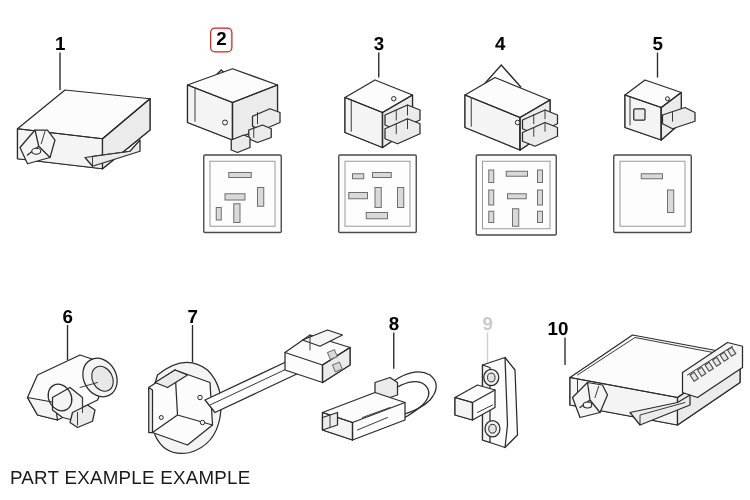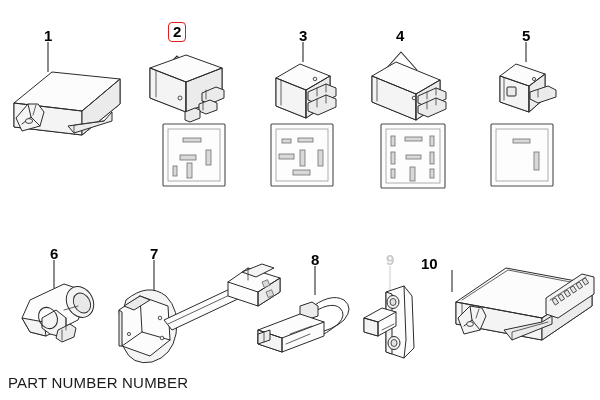--- a/index.html
+++ b/index.html
@@ -316,19 +316,19 @@
   </div>
   <div class="callout" style="left:150px; top:246px;">
     <span>7</span>
   </div>
   <div class="callout" style="left:311px; top:252px;">
     <span>8</span>
   </div>
   <div class="callout faded" style="left:386px; top:252px;">
     <span>9</span>
   </div>
-  <div class="callout" style="left:421px; top:256px;">
+  <div class="callout" style="left:438px; top:256px;">
     <span>10</span>
   </div>
 
-  <div id="footer-text">PART NUMBER NUMBER</div>
+  <div id="footer-text">PART EXAMPLE EXAMPLE</div>
 
 </div>
 
 </body></html>

